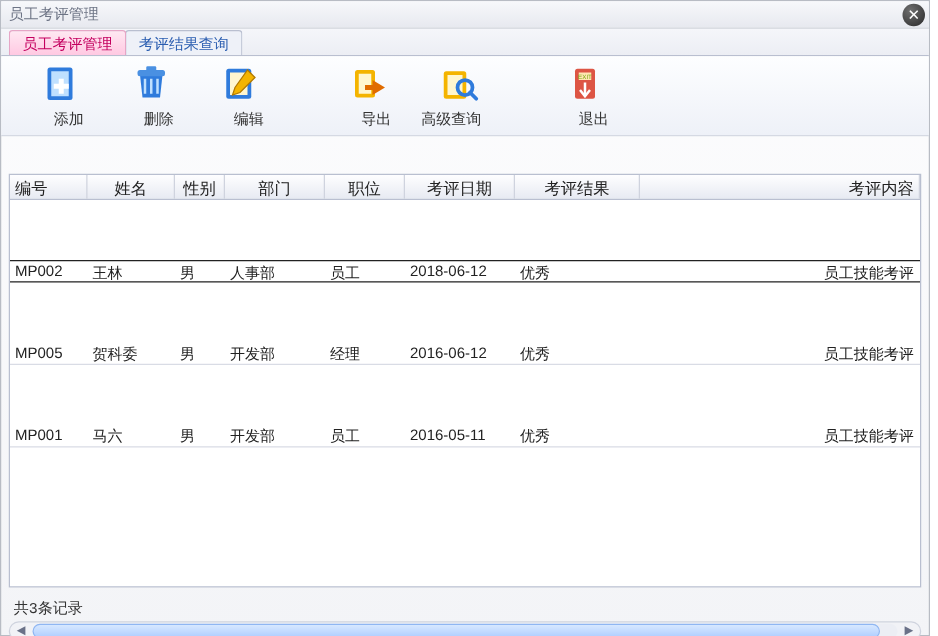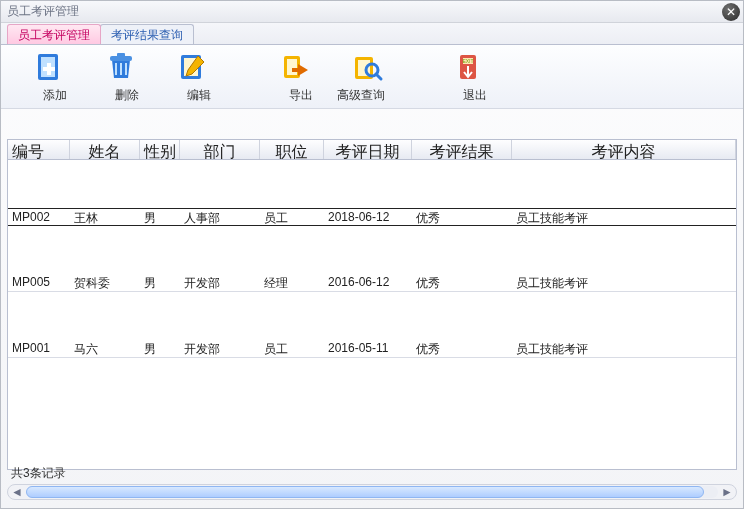--- a/index.html
+++ b/index.html
@@ -23,27 +23,27 @@
   
   .searchrow { height: 28px; display: flex; align-items: center; padding: 0 10px; background: #f5f6fa; border-bottom: 1px solid #d5d9e3; gap: 6px; }
   .searchrow .lbl { color: #333; }
   .searchrow input[type=text] { width: 170px; height: 20px; border: 1px solid #b7bccd; background: #fff; padding: 0 4px; font-size: 12px; }
   .query-btn { display: inline-flex; align-items: center; gap: 4px; height: 22px; padding: 0 10px; border: 1px solid #c4c8d6; border-radius: 2px; background: linear-gradient(#fefeff,#e9ecf4); cursor: pointer; }
   .query-btn .mag { width: 14px; height: 14px; }
   .chk { width: 13px; height: 13px; border: 1px solid #8f96ab; background: #fff; display: inline-block; margin-left: 16px; cursor: pointer; }
   
   .table-wrap { position: absolute; left: 6px; right: 6px; top: 138px; bottom: 38px; border: 1px solid #b9bfd0; background: #fff; overflow: hidden; }
   .thead { display: flex; height: 20px; background: linear-gradient(#fefeff,#e7eaf2); border-bottom: 1px solid #b9bfd0; }
-  .th { border-right: 1px solid #cfd3de; padding: 2px 4px; color: #222; font-size: 16px; text-align: center; overflow: hidden; white-space: nowrap; }
+  .th { border-right: 1px solid #cfd3de; padding: 2px 4px; color: #222; font-size: 13px; text-align: center; overflow: hidden; white-space: nowrap; }
   .tbody .tr { display: flex; height: 18px; border-bottom: 1px solid #d9dce5; margin-top: 48px; }
   .tbody .tr.selected { background: #fff; border-top: 1px solid #222; border-bottom: 1px solid #222; }
   .td { border-right: 1px solid transparent; padding: 1px 4px; font-size: 12px; color: #222; overflow: hidden; white-space: nowrap; }
-  .c0{width:62px;text-align:left;} .c1{width:70px;} .c2{width:40px;} .c3{width:80px;} .c4{width:64px;} .c5{width:88px;} .c6{width:100px;} .c7{flex:1;}
+  .c0{width:62px;text-align:left;} .c1{width:70px;} .c2{width:40px;} .c3{width:80px;} .c4{width:64px;} .c5{width:88px;} .c6{width:100px;} .c7{flex:1;text-align:right;}
   
-  .footer { position: absolute; left: 6px; right: 6px; bottom: 15px; height: 30px; }
+  .footer { position: absolute; left: 6px; right: 6px; bottom: 2px; height: 30px; font-family: Liberation Mono, monospace; }
   .footer .count { font-size: 12px; color: #333; padding: 2px 4px; }
   .hscroll { height: 16px; background: #f1f2f6; border: 1px solid #cfd3de; border-radius: 8px; display: flex; align-items: center; padding: 0 2px; gap: 2px; }
   .hscroll .arrow { width: 14px; height: 12px; display: flex; align-items: center; justify-content: center; color: #6a7188; cursor: pointer; }
   .hscroll .track { flex: 1; height: 12px; background: #eceef4; border-radius: 6px; position: relative; }
   .hscroll .thumb { position: absolute; left: 0; top: 0; bottom: 0; right: 14px; background: linear-gradient(#d7e8ff,#aecdff); border: 1px solid #8fb6f2; border-radius: 6px; cursor: pointer; }
   svg { display: block; }
 </style>
 </head>
 <body>
 

